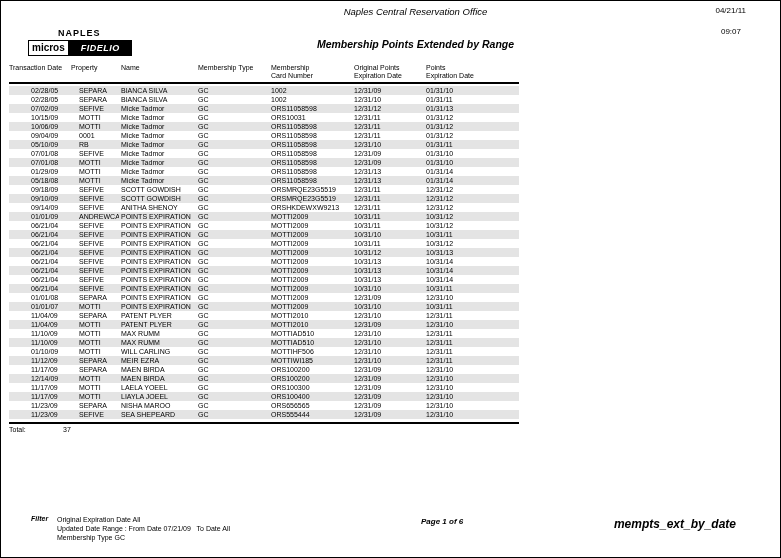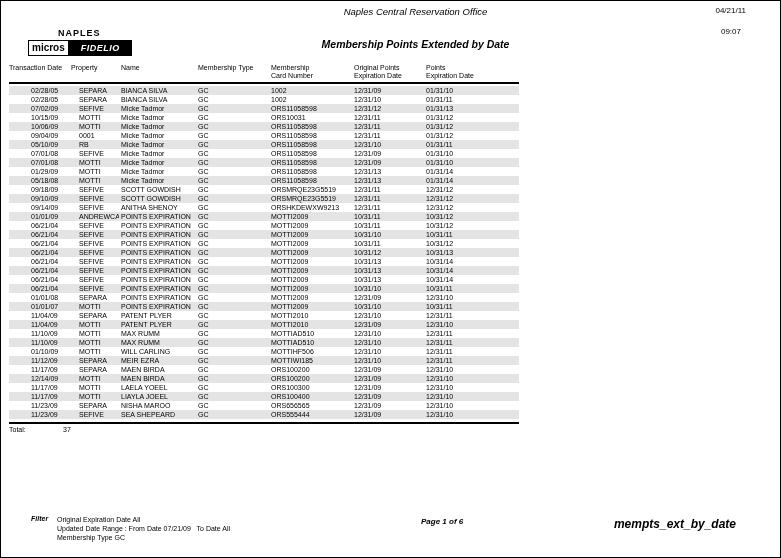--- a/index.html
+++ b/index.html
@@ -54,21 +54,21 @@
 
 <div class="page">
 
   <div class="logo">
     <span class="logo-micros">micros</span>
     <span class="logo-fidelio">FIDELIO</span>
   </div>
   <div class="property-name">NAPLES</div>
 
   <div class="office-name">Naples Central Reservation Office</div>
-  <div class="report-title">Membership Points Extended by Date</div>
+  <div class="report-title">Membership Points Extended by Range</div>
   <div class="print-date">04/21/11</div>
   <div class="print-time">09:07</div>
 
   <div class="table">
     <div class="thead">
 
         <div class="c0">Transaction Date</div>
 
         <div class="c1">Property</div>
 

